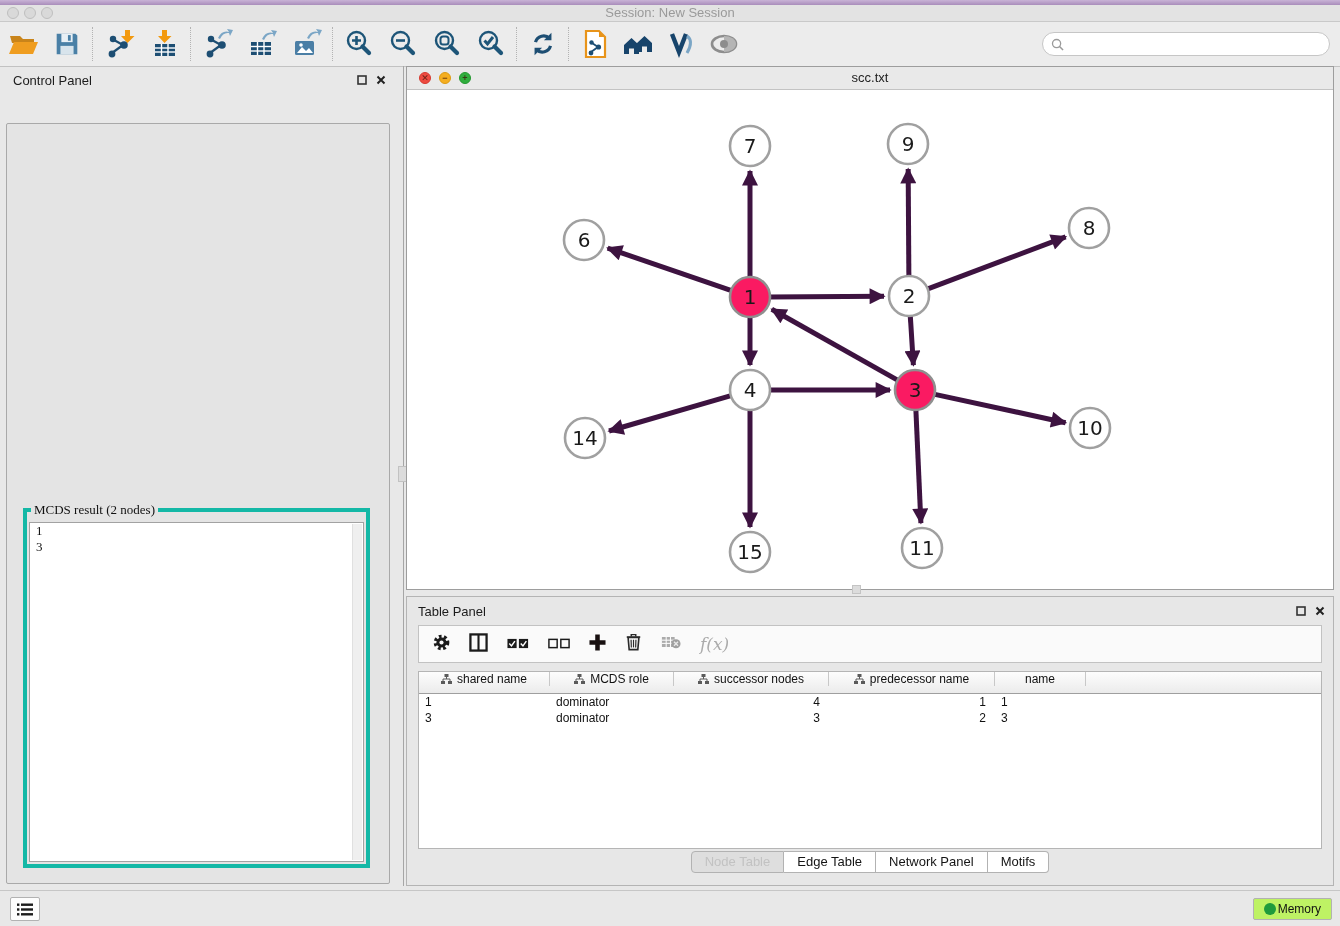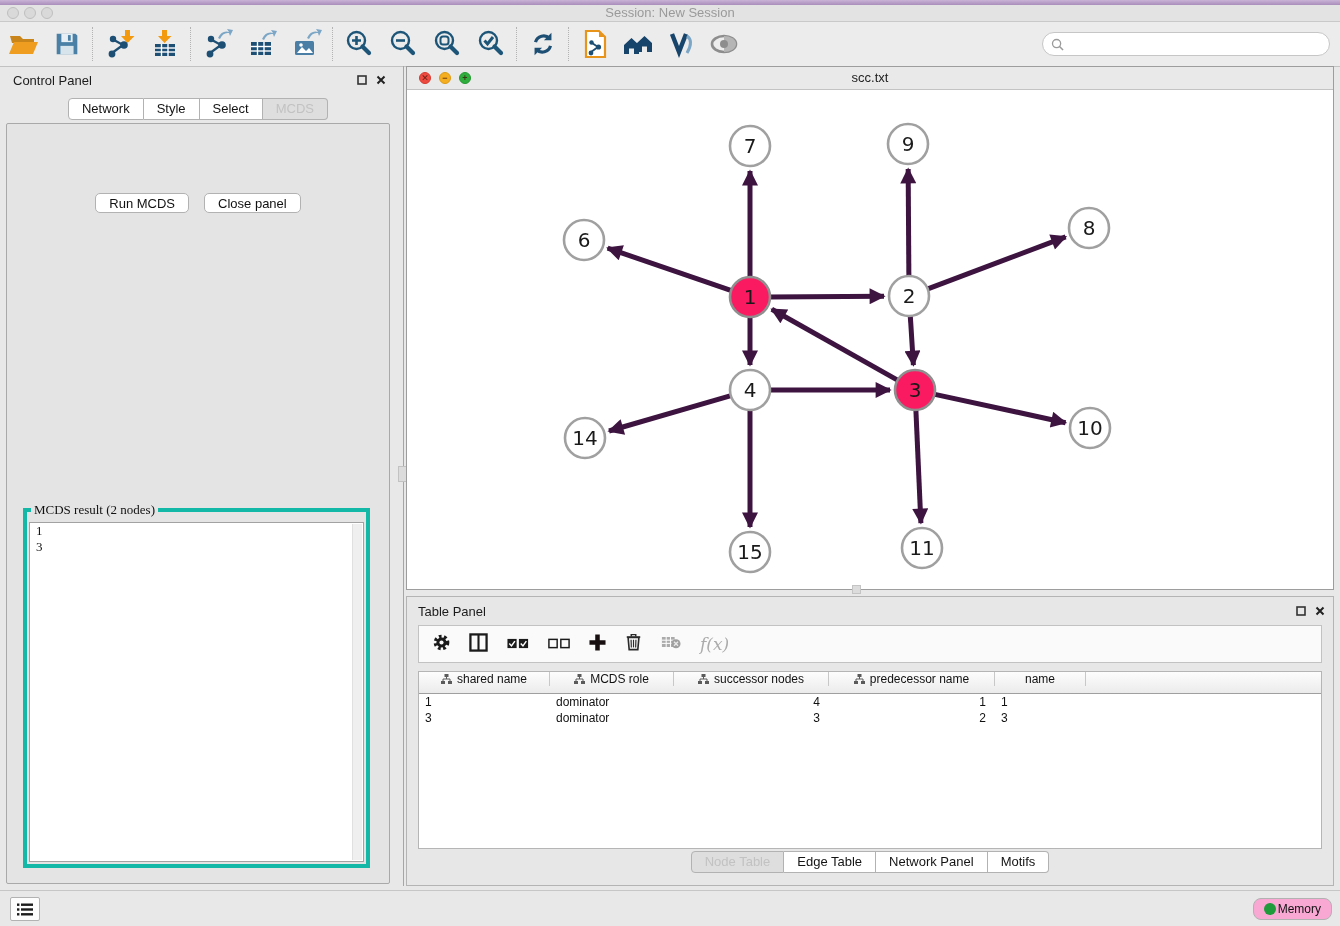--- a/index.html
+++ b/index.html
@@ -65,21 +65,21 @@
   .tr{display:flex;height:16px;}
   .td{box-sizing:border-box;font-size:12px;line-height:16px;color:#111;padding:0 9px;overflow:hidden;white-space:nowrap;}
   .td.left{text-align:left;padding-left:6px;}
   .td.right{text-align:right;}
   #tp-tabs{position:absolute;left:0;bottom:12px;width:100%;display:flex;justify-content:center;}
   .fx{font-family:"DejaVu Serif",serif;font-style:italic;font-size:17px;color:#ababab;}
 
   
   #statusbar{left:0;top:890px;width:1340px;height:36px;border-top:1px solid #c6c6c6;background:#e8e8e8;}
   #list-btn{position:absolute;left:10px;top:6px;width:30px;height:24px;background:#fdfdfd;border:1px solid #b2b2b2;border-radius:2px;display:flex;align-items:center;justify-content:center;box-sizing:border-box;}
-  #memory-btn{position:absolute;right:8px;top:7px;height:22px;padding:0 10px;background:#f9a8d4;border:1px solid #b2b2b2;border-radius:8px;display:flex;align-items:center;gap:2px;font-size:12px;color:#111;box-sizing:border-box;}
+  #memory-btn{position:absolute;right:8px;top:7px;height:22px;padding:0 10px;background:#bef264;border:1px solid #b2b2b2;border-radius:2px;display:flex;align-items:center;gap:2px;font-size:12px;color:#111;box-sizing:border-box;}
   #memory-dot{width:12px;height:12px;border-radius:50%;background:#1f9b3c;}
 </style>
 </head>
 <body>
 
 <div id="titlebar" class="abs">
   <div class="strip"></div>
   <div class="tl-circle" style="left:7px"></div>
   <div class="tl-circle" style="left:24px"></div>
   <div class="tl-circle" style="left:41px"></div>
@@ -248,31 +248,21 @@
   <span class="panel-ctl" style="right:27px">
     <svg width="10" height="10" viewBox="0 0 10 10">
         <rect x="1" y="1" width="8" height="8" fill="none" stroke="#333" stroke-width="1.6"></rect>
       </svg>
   </span>
   <span class="panel-ctl" style="right:8px">
     <svg width="10" height="10" viewBox="0 0 10 10">
         <path d="M1.5 1.5l7 7M8.5 1.5l-7 7" stroke="#222" stroke-width="2"></path>
       </svg>
   </span>
-  <div id="cp-tabs">
-      <span class="tab">Network</span>
-      <span class="tab">Style</span>
-      <span class="tab">Select</span>
-      <span class="tab active">MCDS</span>
-    </div>
   <div id="cp-body">
-    <div id="cp-buttons">
-      <button class="btn">Run MCDS</button>
-      <button class="btn">Close panel</button>
-    </div>
     <fieldset id="result-fieldset">
       <legend>MCDS result (2 nodes)</legend>
       <div id="result-box">
         <div id="result-lines">
             <div class="result-line">1</div>
             <div class="result-line">3</div>
           </div>
         <div class="scroll"></div>
       </div>
     </fieldset>

